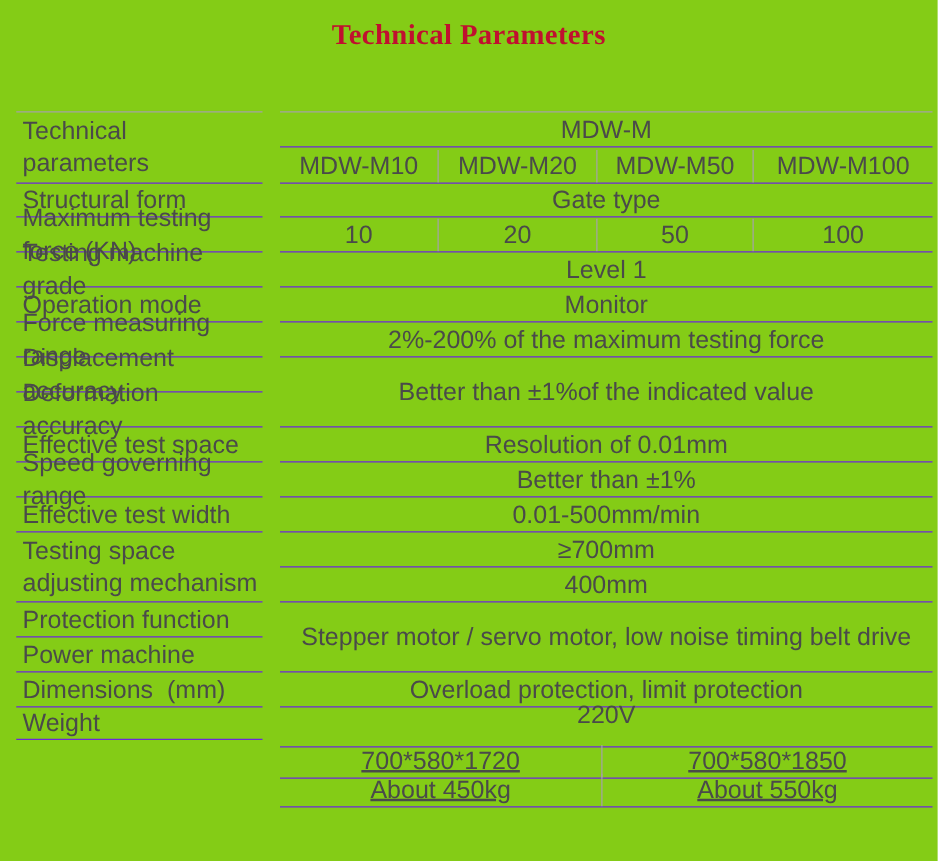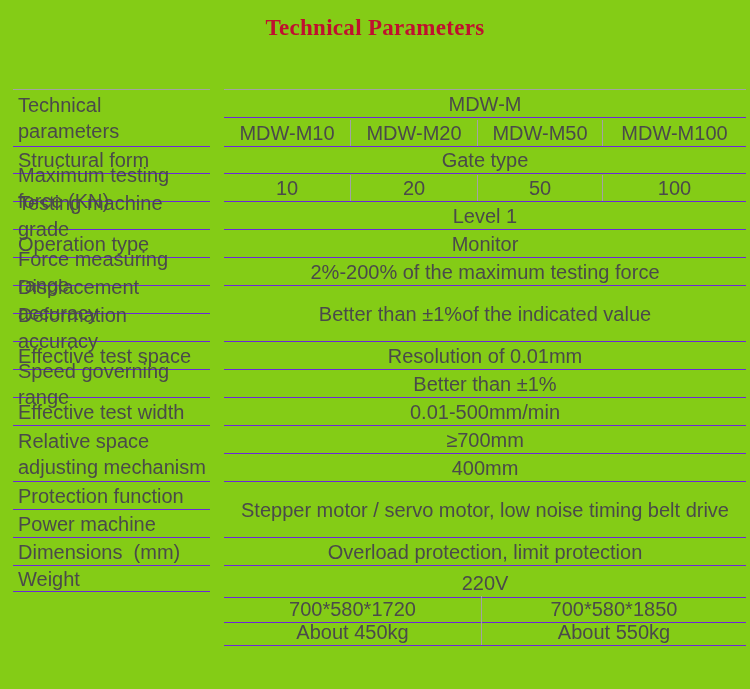--- a/index.html
+++ b/index.html
@@ -52,47 +52,48 @@
     border-right:1px solid #a3a3a3;
   }
   .col.c3 { flex-basis:125px;margin-top:43px; }
   .col.c4 { flex:1 1 auto; border-right:none; }
 
   .half {
     box-sizing:border-box;
     flex:0 0 258px;
     display:flex; align-items:center; justify-content:center;
     border-right:1px solid #a3a3a3;
+    text-decoration:underline;
   }
   .half.b { flex:1 1 auto; border-right:none; }
 
-  .bottom-align { align-items:flex-end; padding-bottom:1px; }
+  .bottom-align { align-items:flex-end; padding-bottom:12px; }
 </style>
 </head>
 <body>
 
 <div class="page">
 
   <div class="title" style="color: rgb(192, 16, 47);">Technical Parameters</div>
 
   <div class="table-wrap">
 
     <div class="stack-left">
       <div class="row h57">Technical parameters</div>
       <div class="row h27">Structural form</div>
       <div class="row h28">Maximum testing force (KN)</div>
       <div class="row h28">Testing machine grade</div>
-      <div class="row h28">Operation type</div>
+      <div class="row h28">Operation mode</div>
       <div class="row h28">Force measuring range</div>
       <div class="row h28">Displacement accuracy</div>
       <div class="row h28">Deformation accuracy</div>
       <div class="row h28">Effective test space</div>
       <div class="row h28">Speed governing range</div>
       <div class="row h28">Effective test width</div>
-      <div class="row h56">Relative space adjusting mechanism</div>
+      <div class="row h56">Testing space adjusting mechanism</div>
       <div class="row h28">Protection function</div>
       <div class="row h28">Power machine</div>
       <div class="row h28">Dimensions  (mm)</div>
       <div class="row h26">Weight</div>
     </div>
 
     <div class="stack-right">
       <div class="row h28">MDW-M</div>
 
       <div class="row h29 cols">

